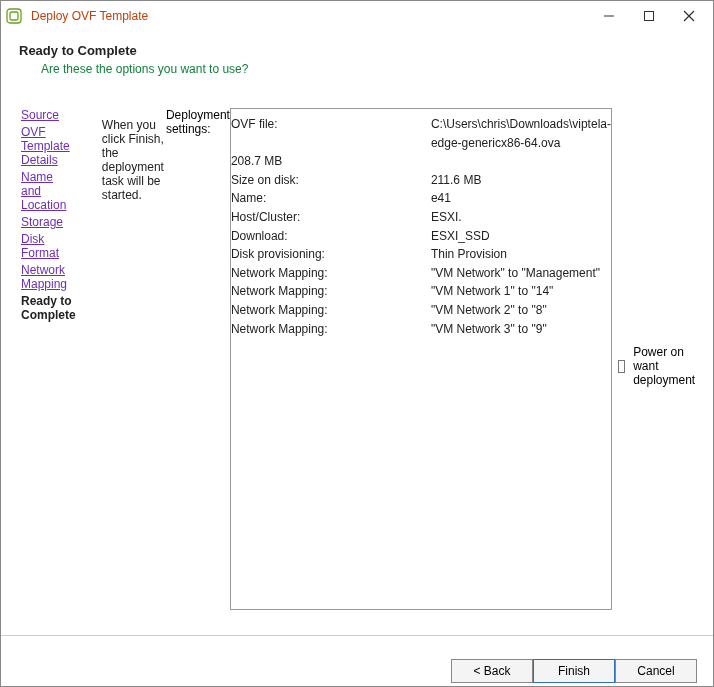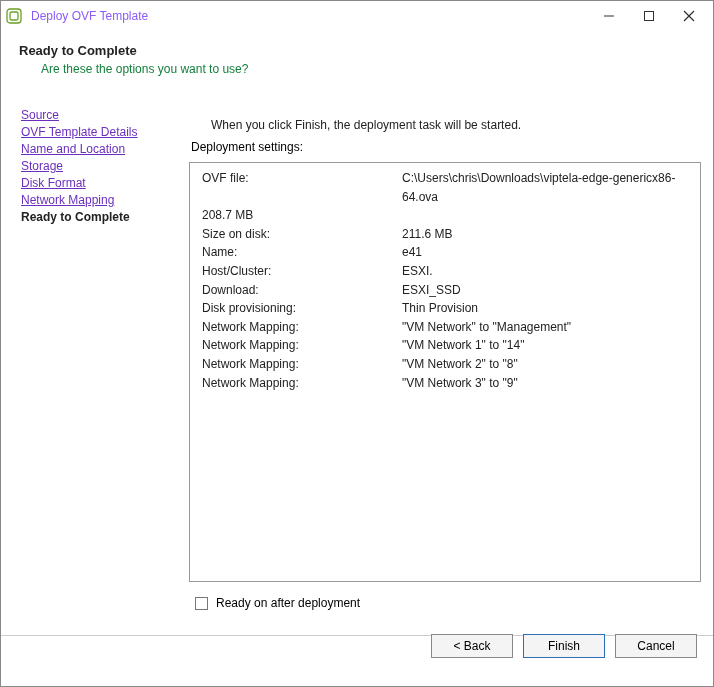--- a/index.html
+++ b/index.html
@@ -18,21 +18,21 @@
       display: flex;
       align-items: center;
       padding: 0 4px;
       background: #fff;
     }
     .titlebar-icon {
       width: 18px; height: 18px;
       margin-right: 8px;
       display: flex; align-items: center; justify-content: center;
     }
-    .titlebar-title { flex: 1; font-size: 12px; color: #8b5cf6; }
+    .titlebar-title { flex: 1; font-size: 12px; color: #c2410c; }
     .window-btn {
       width: 40px; height: 28px;
       display: flex; align-items: center; justify-content: center;
       font-size: 14px; cursor: pointer;
       color: #333;
     }
     .heading-block { padding: 12px 18px 6px; }
     .heading-bold { font-weight: bold; font-size: 13px; color: #222; }
     .heading-sub { margin: 4px 0 0 22px; font-size: 12px; color: #15803d; }
     .main-row {
@@ -55,29 +55,29 @@
     }
     .nav-current {
       font-weight: bold;
       color: #222;
       font-size: 12px;
       margin-top: 2px;
     }
     .content-col {
       flex: 1;
       display: flex;
-      flex-direction: column;
+      flex-direction: row;
     }
     .content-intro { margin: 10px 0 8px 22px; font-size: 12px; color: #222; }
     .group-label { margin-left: 2px; font-size: 12px; margin-bottom: 8px; }
     .settings-box {
       border: 1px solid #999;
       flex: 1;
       min-height: 370px;
-      padding: 6px 12px;
+      padding: 6px 0;
     }
     .row {
       display: flex;
       font-size: 12px;
       color: #222;
       line-height: 1.55;
     }
     .row .k { width: 200px; }
     .row .v { flex: 1; }
     .checkbox-row {
@@ -86,22 +86,22 @@
       margin: 14px 0 0 6px;
       gap: 8px;
     }
     .checkbox-box {
       width: 13px; height: 13px;
       border: 1px solid #777; background: #fff;
       cursor: pointer;
     }
     .button-row {
       position: absolute;
-      bottom: 28px; right: 16px;
-      display: flex; gap: 10px;
+      bottom: 3px; right: 16px;
+      display: flex; 
     }
     .btn {
       width: 82px; height: 24px;
       border: 1px solid #888;
       background: #f4f4f4;
       font-size: 12px;
       cursor: pointer;
       display: flex; align-items: center; justify-content: center;
     }
     .btn.primary { border: 1px solid #2b6fbb; text-align: right; }
@@ -199,21 +199,21 @@
           <span class="k">Network Mapping:</span>
           <span class="v">"VM Network 2" to "8"</span>
         </div>
       <div class="row">
           <span class="k">Network Mapping:</span>
           <span class="v">"VM Network 3" to "9"</span>
         </div>
     </div>
     <div class="checkbox-row">
       <div class="checkbox-box"></div>
-      <span>Ready on after deployment</span>
+      <span>Power on want deployment</span>
     </div>
   </div>
 </div>
 
 <div class="divider-top"></div>
 
 <div class="button-row">
   <div class="btn">&lt; Back</div>
   <div class="btn primary">Finish</div>
   <div class="btn">Cancel</div>

